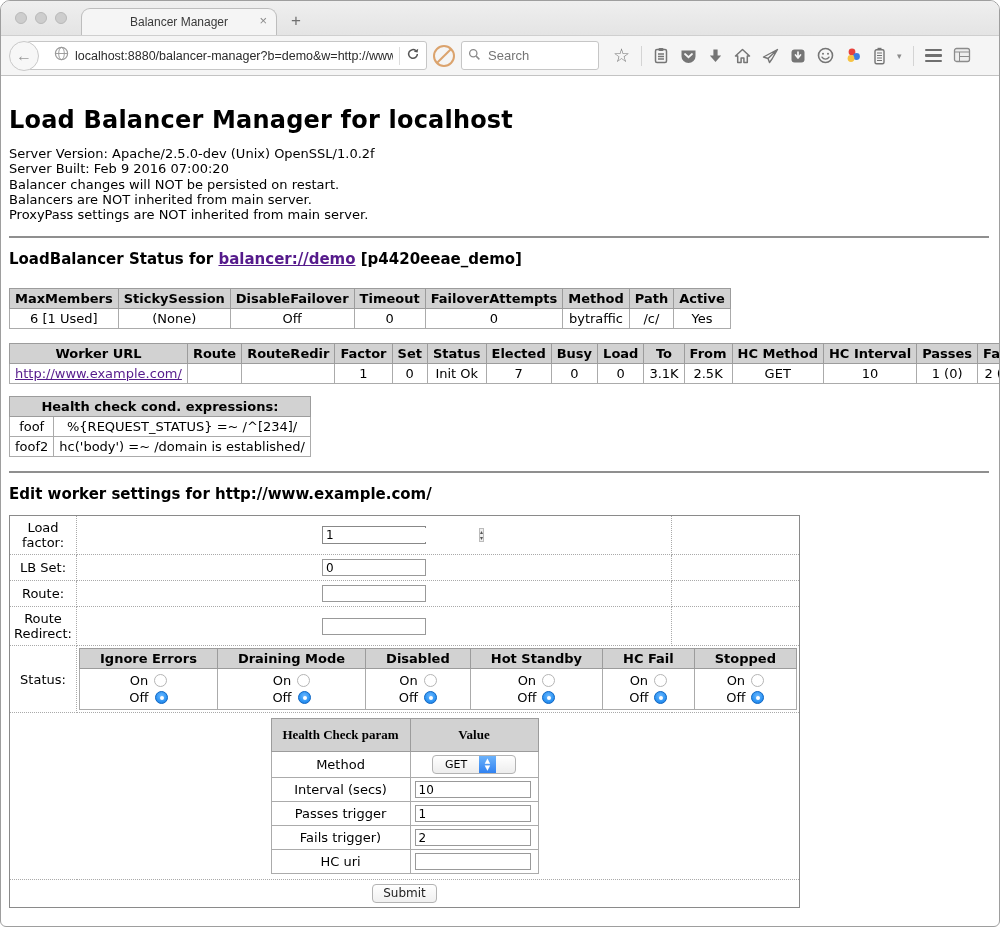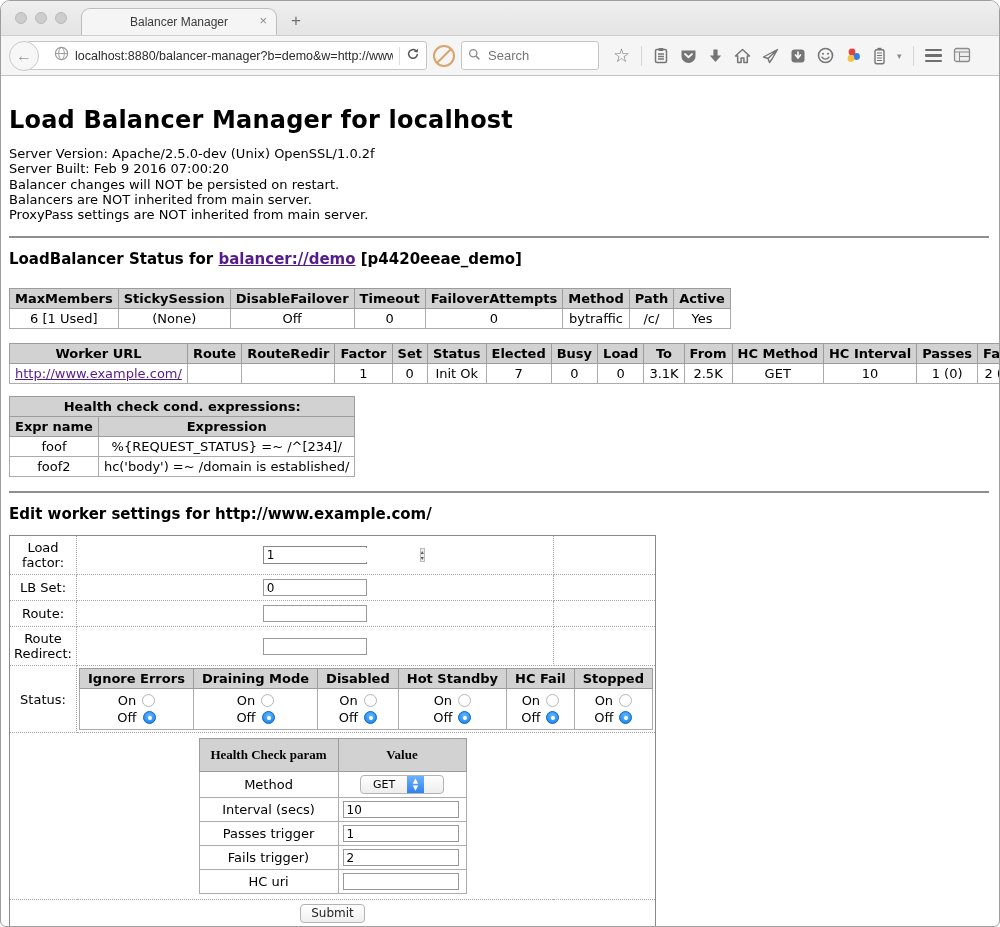--- a/index.html
+++ b/index.html
@@ -49,21 +49,21 @@
 
   
   table.form { border-collapse:collapse; font-size:13px; width:564px; border:1px solid #8a8a8a; margin-top:6px; }
   table.form > tbody > tr > td { border:1px dotted #a9a9a9; padding:4px 4px; text-align:center; }
   .tin { height:17px; border:1px solid #999; background:#fff; font-size:12px; font-family:"DejaVu Sans",sans-serif; padding:1px 3px; }
   .numwrap { display:inline-flex; align-items:center; border:1px solid #888; background:#fff; width:104px; height:18px; }
   .numwrap input { flex:1; border:0; outline:0; font-size:12px; padding:0 3px; font-family:"DejaVu Sans",sans-serif; }
   .spin { width:13px; height:14px; border:1px solid #bbb; background:#eee; font-size:6px; color:#555; line-height:6px; display:flex; flex-direction:column; align-items:center; justify-content:center; margin-right:1px; }
 
   table.status { border-collapse:collapse; font-size:13px; width:460px; border:1px solid #8a8a8a; }
-  table.status th { background:#d2d2d2; border:1px solid #9c9c9c; padding:2px 8px; white-space:nowrap; }
+  table.status th { background:#d2d2d2; border:1px solid #9c9c9c; padding:2px 20px; white-space:nowrap; }
   table.status td { border:1px solid #ababab; padding:3px 4px; }
   .radiorow { display:flex; align-items:center; justify-content:center; gap:6px; line-height:17px; }
   .radio { width:13px; height:13px; border-radius:50%; background:#fff; border:1px solid #b5b5b5; display:inline-block; position:relative; }
   .radio.on { background:radial-gradient(circle at 50% 38%, #6db9ff 0%, #2e95f4 60%, #1372d8 100%); border:1px solid #1268c4; }
   .radio.on::after { content:""; position:absolute; left:4px; top:4px; width:4px; height:4px; border-radius:50%; background:#fff; }
 
   table.hc { border-collapse:collapse; font-size:13px; width:268px; border:1px solid #8a8a8a; margin:2px auto; }
   table.hc th { background:#d2d2d2; border:1px solid #9c9c9c; padding:8px 4px;font-family:Liberation Serif, serif; }
   table.hc td { border:1px solid #ababab; padding:3px 4px; text-align:center; }
   table.hc td.val { text-align:left; }
@@ -288,24 +288,20 @@
       </tr>
     </tbody>
       </table>
 
     <table class="db" style="margin-top:12px;">
       <tbody>
           <tr>
         <th colspan="2">Health check cond. expressions:</th>
       </tr>
       <tr>
-        <th>Expr name</th>
-        <th>Expression</th>
-      </tr>
-      <tr>
         <td>foof</td>
         <td class="lefty">%{REQUEST_STATUS} =~ /^[234]/</td>
       </tr>
       <tr>
         <td>foof2</td>
         <td class="lefty">hc('body') =~ /domain is established/</td>
       </tr>
     </tbody>
       </table>
 

